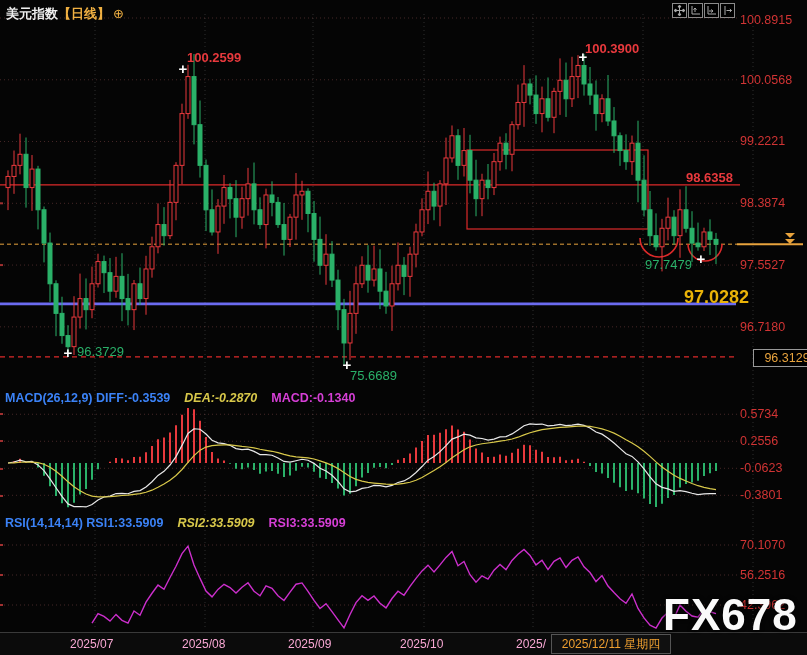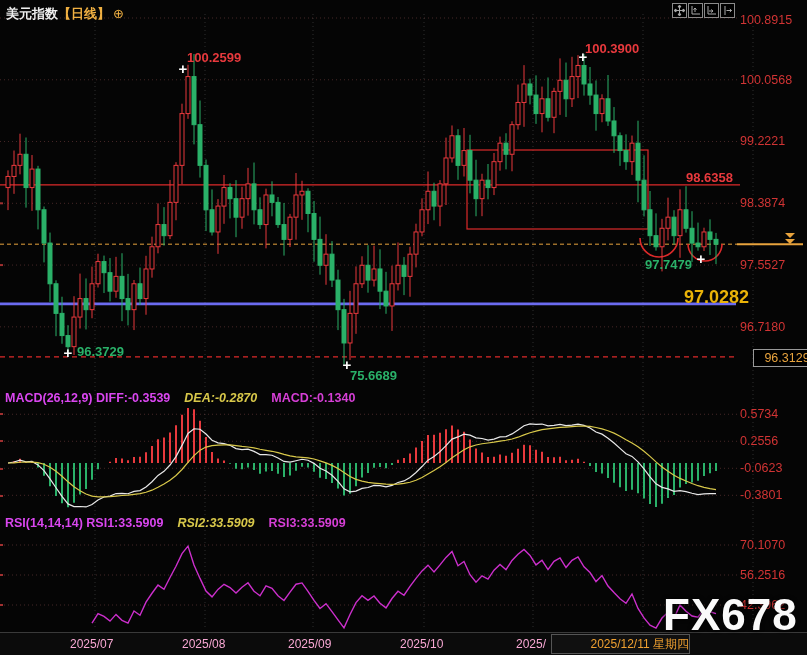--- a/index.html
+++ b/index.html
@@ -2,35 +2,35 @@
 <html><head>
 <meta charset="utf-8">
 <style>
   html,body{margin:0;padding:0;background:#000;}
   #root{position:relative;width:807px;height:655px;background:#050505;overflow:hidden;
         font-family:"Liberation Sans","DejaVu Sans",sans-serif;}
   #chart-svg{position:absolute;left:0;top:0;z-index:1;}
   .ov{position:absolute;z-index:2;white-space:nowrap;}
   .axlbl{color:#d13434;font-size:12.5px;left:740px;width:66px;}
   .ann-red{color:#e8393d;font-weight:bold;font-size:13px;}
-  .ann-green{color:#2ab169;font-weight:bold;font-size:13px;}
+  .ann-green{color:#2ab169;font-weight:normal;font-size:13px;}
   .ann-blue{color:#eab308;font-weight:bold;font-size:18px;}
   .cross{color:#ffffff;font-weight:bold;font-size:15px;line-height:10px;transform:translate(-50%,-50%);}
   .title{left:6px;top:5px;font-size:13px;font-weight:bold;color:#eee;}
   .title .period{color:#f0b042;}
   .title .addic{color:#f0b042;font-weight:normal;margin-left:3px;}
   .icbox{position:absolute;top:3px;width:13px;height:13px;border:1px solid #8a8a8a;
          display:flex;align-items:center;justify-content:center;background:#000;}
   .indrow{font-size:12.5px;font-weight:bold;}
-  .indrow .w{color:#d946ef;} .indrow .y{color:#d8c84a;margin-left:14px;font-style:italic;} .indrow .m{color:#d63fd6;margin-left:14px;}
+  .indrow .w{color:#3b82f6;} .indrow .y{color:#d8c84a;margin-left:14px;font-style:italic;} .indrow .m{color:#d63fd6;margin-left:14px;}
   .taxis{position:absolute;left:0;top:632px;width:807px;height:23px;background:#0b0b0b;
          border-top:1px solid #3a3a3a;z-index:2;}
   .tlabel{position:absolute;top:4px;color:#f9a8d4;font-size:12px;}
   .datebox{position:absolute;top:1px;left:551px;width:118px;height:18px;border:1px solid #555;
-           background:#101010;color:#f0a030;font-size:12px;text-align:right;line-height:18px;padding-left:19px;}
+           background:#101010;color:#f0a030;font-size:12px;text-align:center;line-height:18px;}
   .wmark{left:663px;top:590px;font-size:44px;font-weight:bold;color:#fafafa;letter-spacing:1px;
          text-shadow:0 0 4px #000;z-index:3;}
   .pricetag{left:737px;top:349px;width:66px;height:16px;border:1px solid #999;background:#000;
             color:#e8a33d;font-size:12.5px;text-align:center;line-height:16px;margin-left:16px;}
   .tri{position:absolute;width:0;height:0;border-left:5px solid transparent;border-right:5px solid transparent;
        border-top:5px solid #e8a33d;z-index:2;}
 </style>
 </head>
 <body>
 

